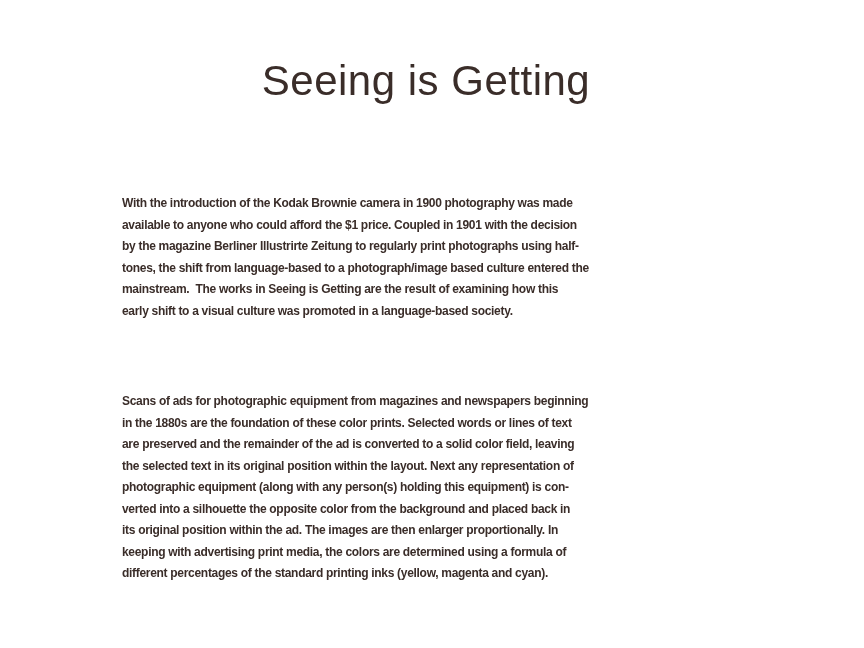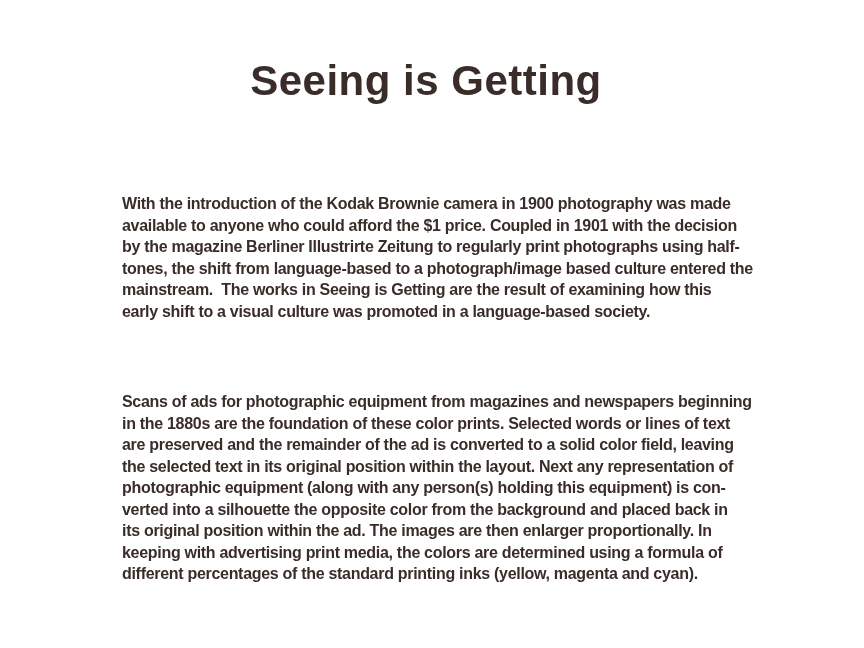--- a/index.html
+++ b/index.html
@@ -16,31 +16,31 @@
     font-family: "Liberation Sans", sans-serif;
   }
   .title {
     position: absolute;
     top: 57px;
     left: 0;
     right: 12px;
     margin: 0;
     text-align: center;
     font-size: 42px;
-    font-weight: 700;
+    font-weight: 400;
     letter-spacing: 0.5px;
     color: #3a2d29;
   }
   .body-text {
     position: absolute;
     left: 122px;
     top: 150px;
     width: 640px;
     color: #3a2d29;
-    font-size: 16px;
+    font-size: 12px;
     line-height: 21.5px;
     font-weight: 600;
     letter-spacing: -0.3px;
     white-space: pre;
   }
   .para {
     margin: 0;
     padding: 0;
   }
   .para + .para {

